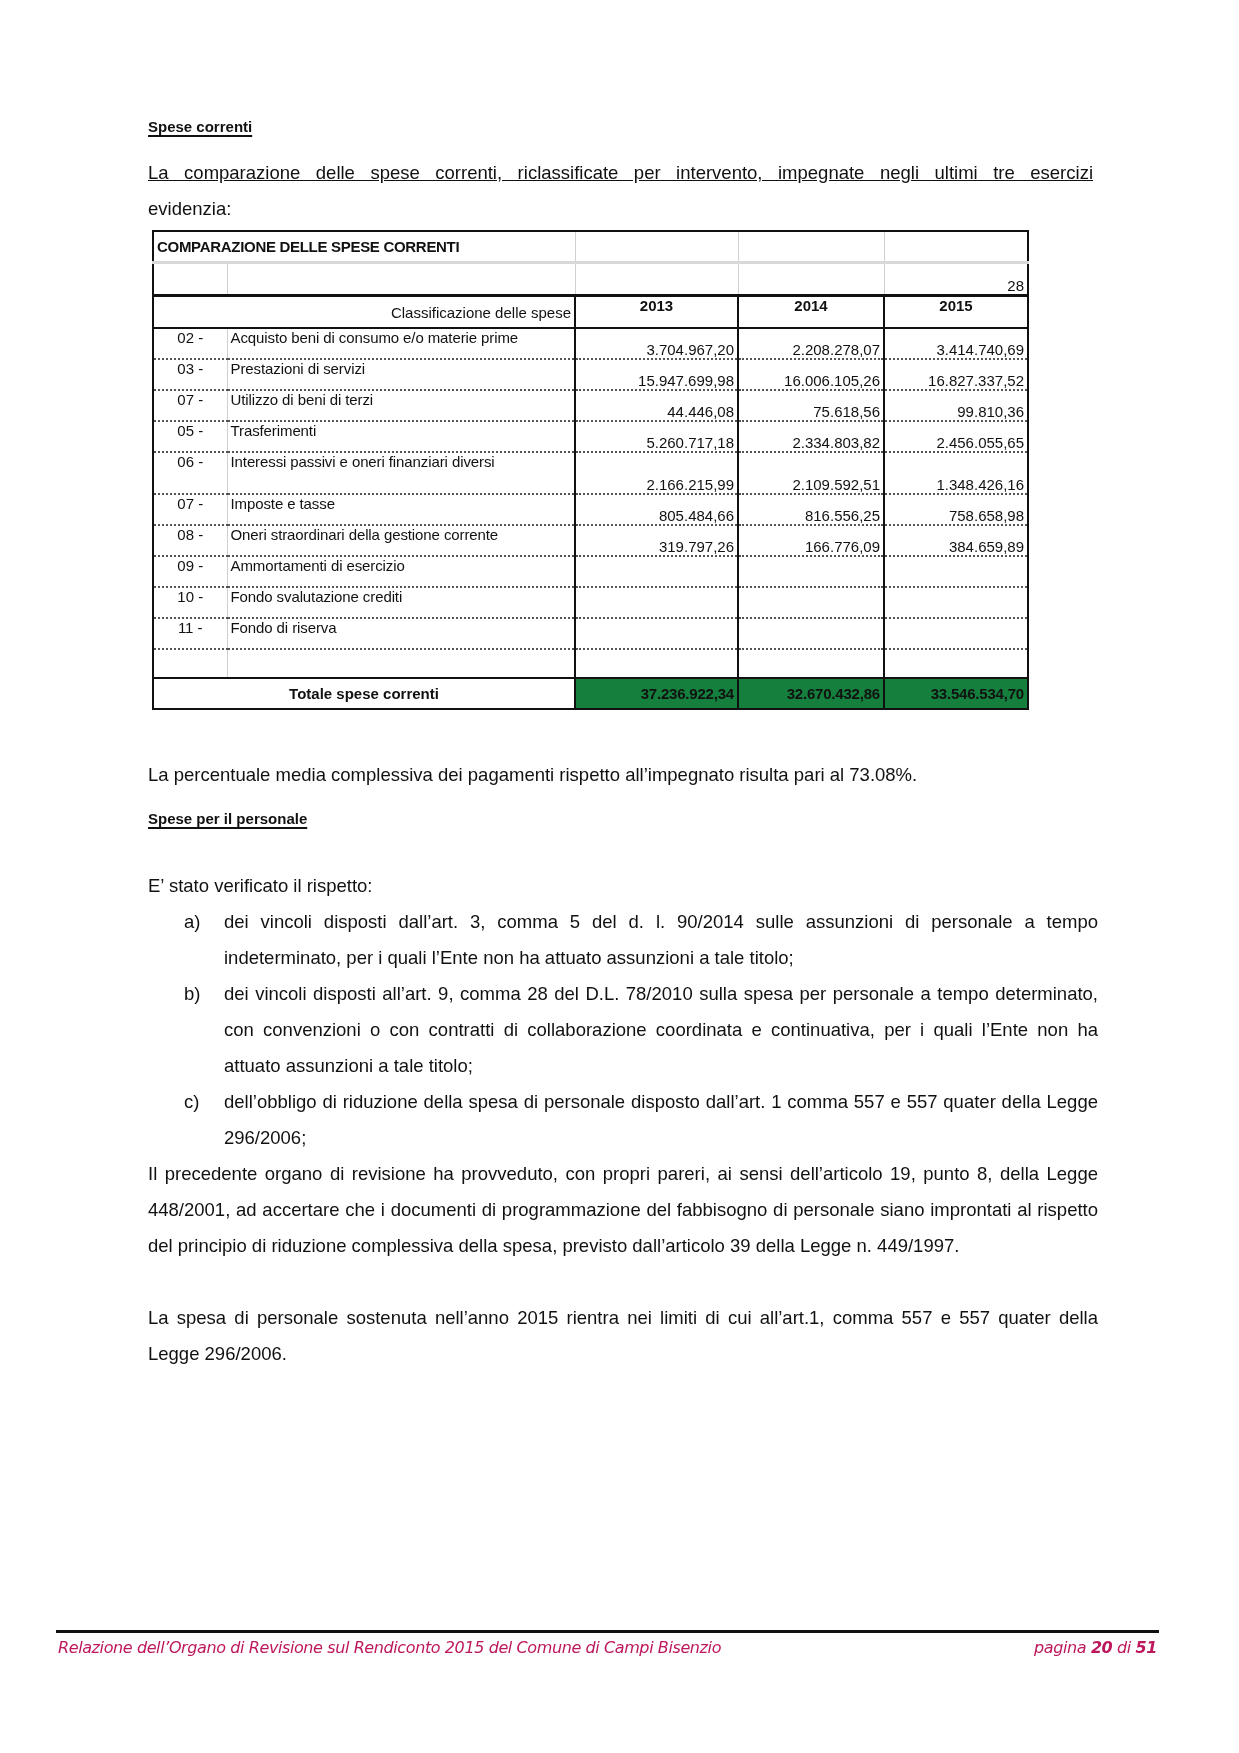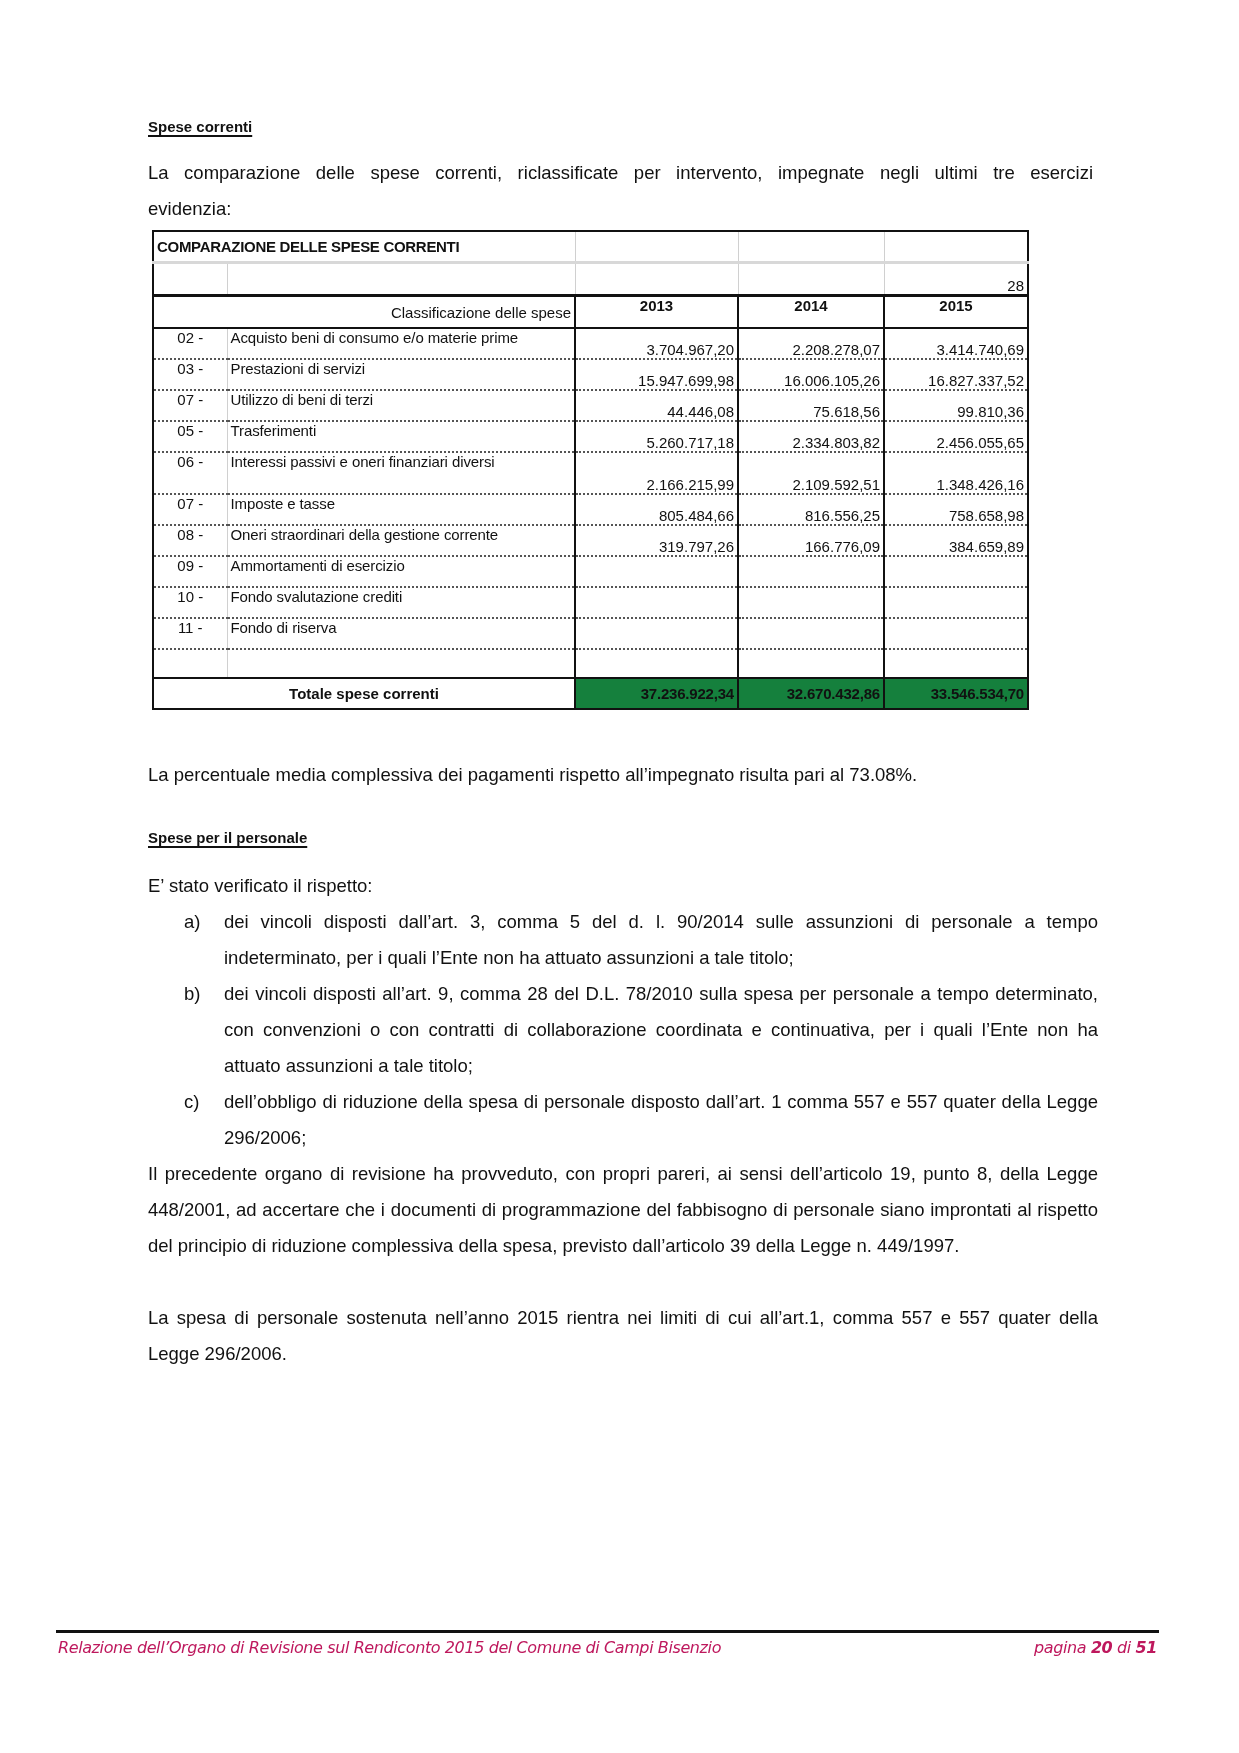--- a/index.html
+++ b/index.html
@@ -48,21 +48,21 @@
   #footer-left, #footer-right { position: absolute; top: 1638px; font-family: "DejaVu Sans", sans-serif; font-style: italic; font-size: 16px; letter-spacing: -0.4px; color: #be185d; }
   #footer-left { left: 58px; }
   #footer-right { right: 82px; }
   #footer-right b { font-weight: bold; }
 </style>
 </head>
 <body>
 
 <div class="abs h2" style="left:148px; top:118px;">Spese correnti</div>
 <div class="abs p" style="left:148px; top:155px; width:945px;">
-  <div class="just" style="text-align-last: justify;">La comparazione delle spese correnti, riclassificate per intervento, impegnate negli ultimi tre esercizi</div>
+  <div class="just" style="text-align-last: justify; text-decoration: underline;">La comparazione delle spese correnti, riclassificate per intervento, impegnate negli ultimi tre esercizi</div>
   <div>evidenzia:</div>
 </div>
 
 <table id="tbl">
   <colgroup>
     <col class="c-code">
       <col class="c-desc">
       <col class="c-y">
       <col class="c-y2">
       <col class="c-y3">
@@ -172,21 +172,21 @@
     <td colspan="2" class="outer-l lbl">Totale spese correnti</td>
     <td class="vb-l tot">37.236.922,34</td>
     <td class="vb-l tot">32.670.432,86</td>
     <td class="vb-l outer-r tot">33.546.534,70</td>
   </tr>
 </tbody>
   </table>
 
 <div class="abs p" style="left:148px; top:757px;">La percentuale media complessiva dei pagamenti rispetto all’impegnato risulta pari al 73.08%.</div>
 
-<div class="abs h2" style="left:148px; top:829px;">Spese per il personale</div>
+<div class="abs h2" style="left:148px; top:810px;">Spese per il personale</div>
 <div class="abs p" style="left:148px; top:868px;">E’ stato verificato il rispetto:</div>
 
 <div class="li" style="top:904px;">
   <span class="mk">a)</span>
   <div class="tx">dei vincoli disposti dall’art. 3, comma 5 del d. l. 90/2014 sulle assunzioni di personale a tempo indeterminato, per i quali l’Ente non ha attuato assunzioni a tale titolo;</div>
 </div>
 <div class="li" style="top:976px;">
   <span class="mk">b)</span>
   <div class="tx">dei vincoli disposti all’art. 9, comma 28 del D.L. 78/2010 sulla spesa per personale a tempo determinato, con convenzioni o con contratti di collaborazione coordinata e continuativa, per i quali l’Ente non ha attuato assunzioni a tale titolo;</div>
 </div>

